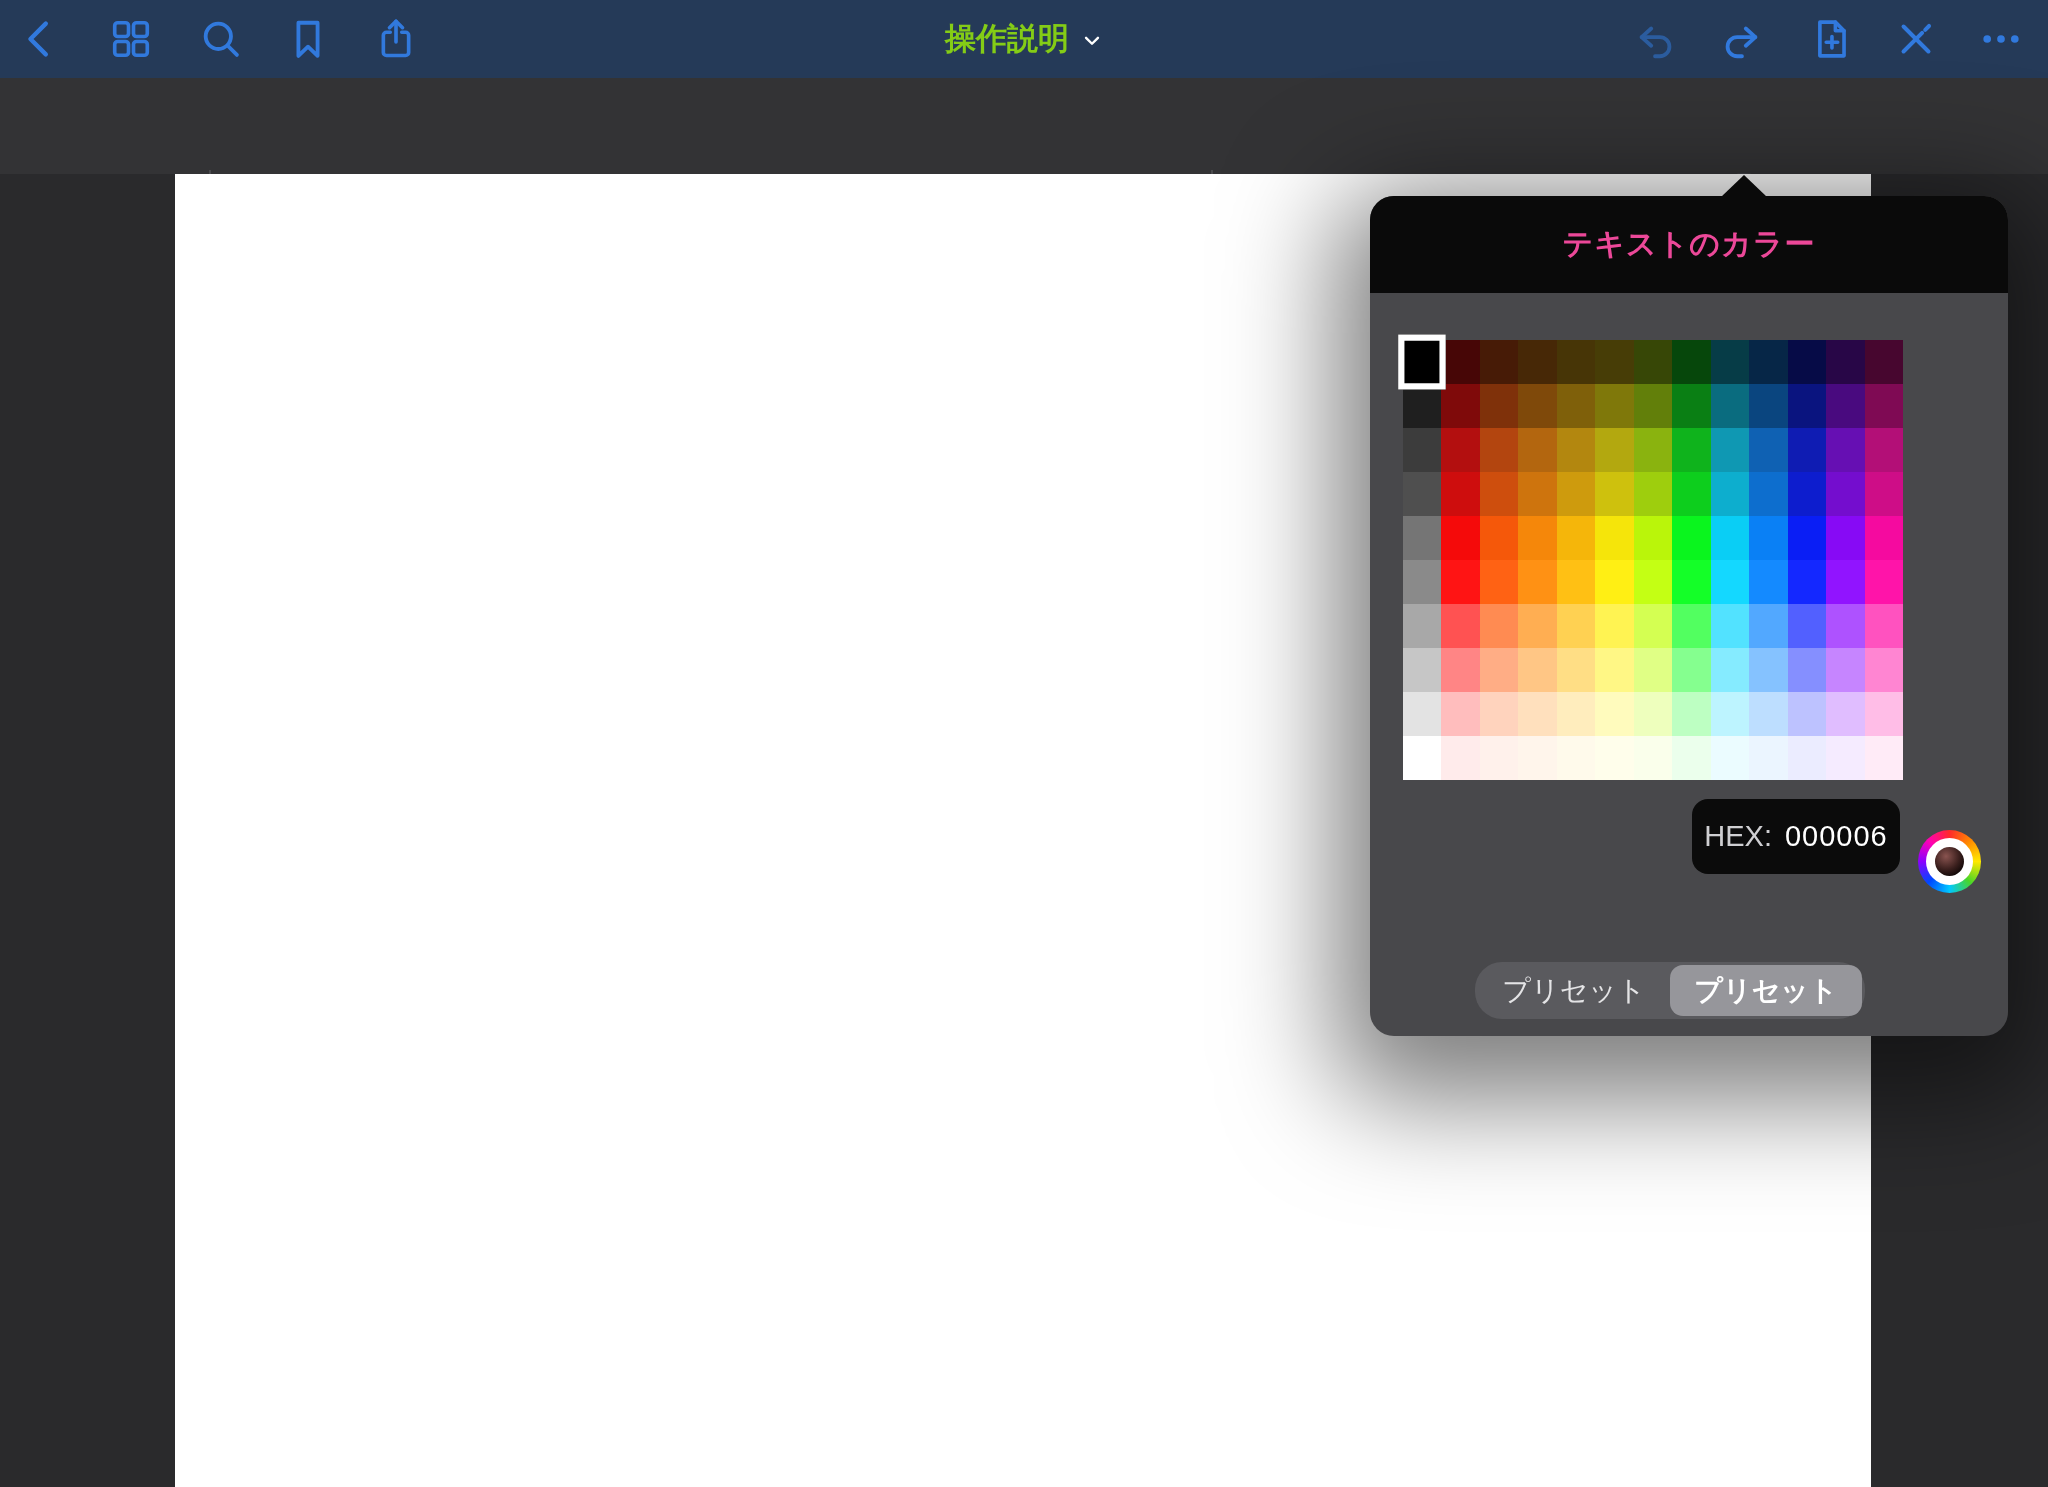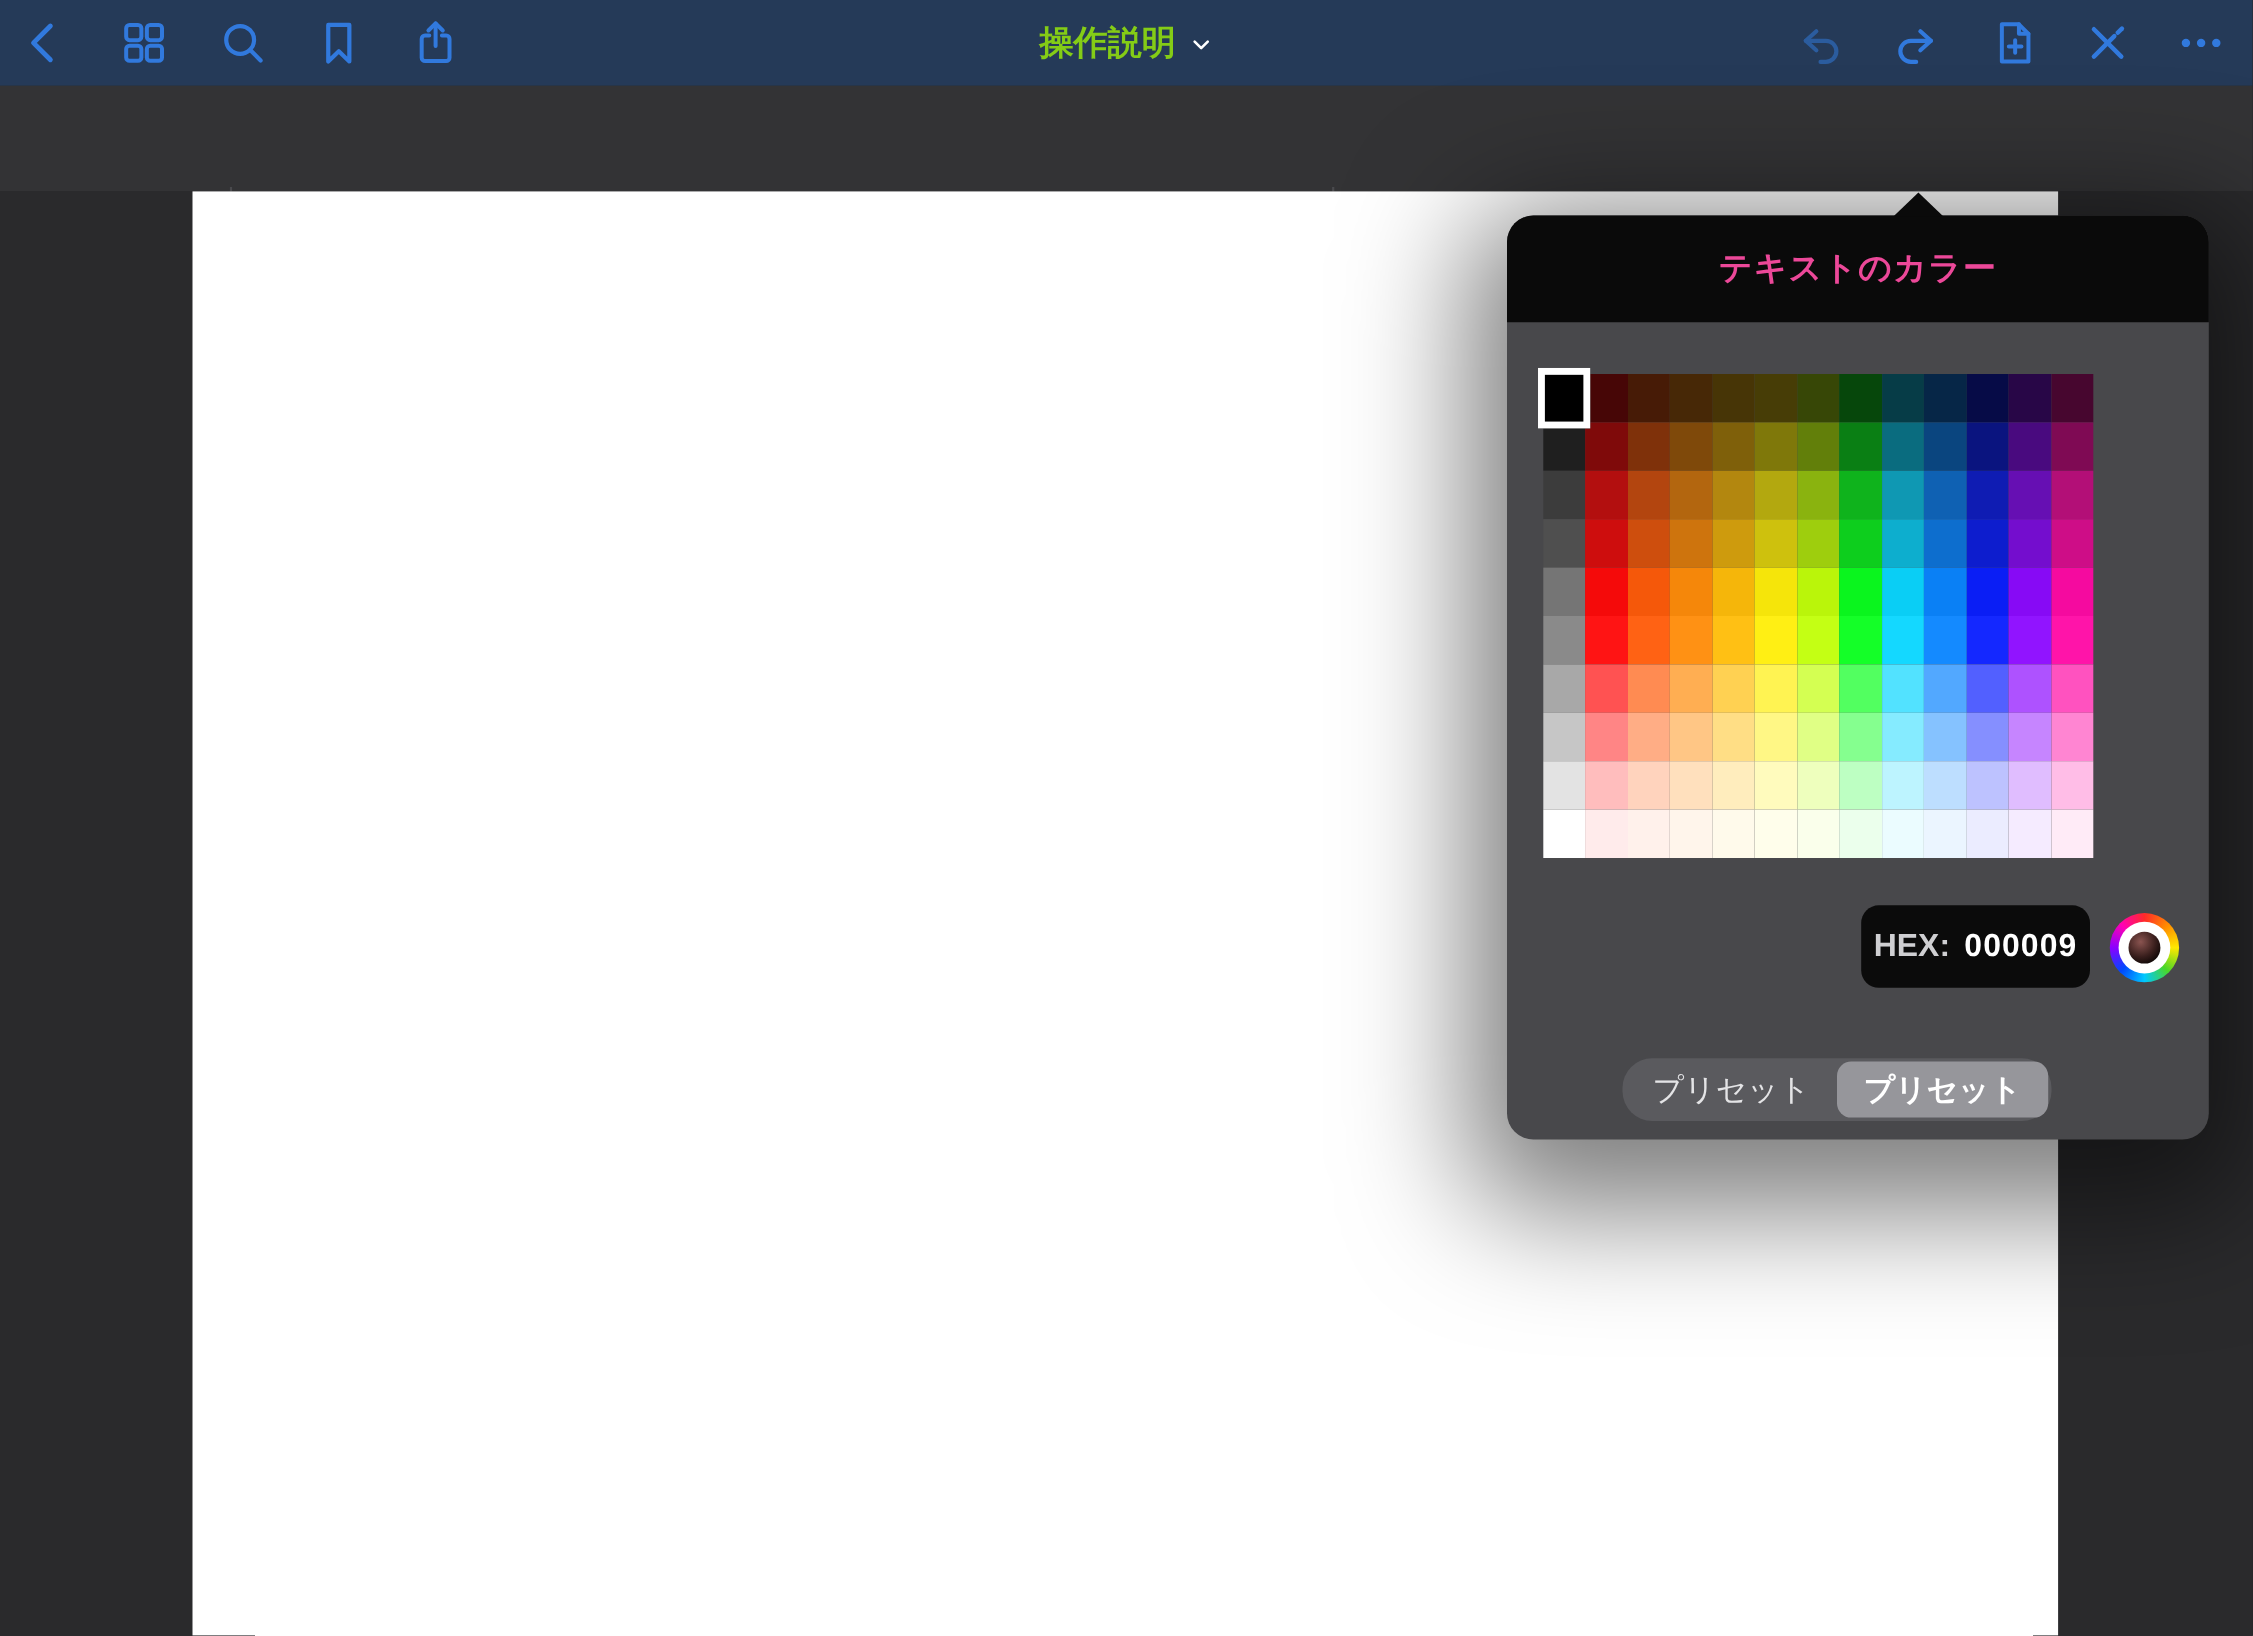--- a/index.html
+++ b/index.html
@@ -67,22 +67,22 @@
            border-left:23px solid transparent;border-right:23px solid transparent;
            border-bottom:22px solid #0a0a0a;}
   .popover-header{height:97px;background:#0a0a0a;border-radius:24px 24px 0 0;display:flex;
            align-items:center;justify-content:center;color:#ec4899;font-size:30px;
            font-weight:600;letter-spacing:1px;}
   .color-grid{position:absolute;left:33px;top:144px;width:500px;height:440px;display:grid;
            grid-template-columns:repeat(13,1fr);grid-template-rows:repeat(10,1fr);}
   .swatch{width:100%;height:100%;}
   .swatch.selected{border:5px solid #ffffff;transform:scale(1.25);position:relative;z-index:2;}
 
-  .hex-chip{position:absolute;left:322px;top:627px;width:208px;height:75px;background:#0b0b0b;
-           border-radius:16px;display:flex;align-items:center;justify-content:center;gap:13px;font-weight:bold;}
+  .hex-chip{position:absolute;left:322px;top:603px;width:208px;height:75px;background:#0b0b0b;
+           border-radius:16px;display:flex;align-items:center;justify-content:center;gap:13px;}
   .hex-label{color:#cfcfd2;font-size:29px;}
   .hex-value{color:#ffffff;font-size:29px;letter-spacing:1px;}
 
   .wheel{position:absolute;left:548px;top:634px;width:63px;height:63px;border-radius:50%;border:0;padding:0;
          background:conic-gradient(from 0deg,#ff2a2a,#ff8a00,#ffe800,#49d628,#00c8ff,#0048ff,#8a00ff,#ff00b4,#ff2a2a);}
   .wheel::before{content:'';position:absolute;inset:8px;border-radius:50%;background:#ffffff;}
   .wheel::after{content:'';position:absolute;inset:17px;border-radius:50%;
          background:radial-gradient(circle at 38% 32%,#8a5450 0%,#3a1f1d 50%,#0e0706 80%);}
 
   .segmented{position:absolute;left:105px;top:766px;width:390px;height:57px;background:#5a5a5e;
@@ -448,21 +448,21 @@
         <div class="swatch" style="background: rgb(235, 255, 236);"></div>
         <div class="swatch" style="background: rgb(235, 252, 255);"></div>
         <div class="swatch" style="background: rgb(235, 245, 255);"></div>
         <div class="swatch" style="background: rgb(235, 236, 255);"></div>
         <div class="swatch" style="background: rgb(245, 235, 255);"></div>
         <div class="swatch" style="background: rgb(255, 235, 247);"></div>
       </div>
 
     <div class="hex-chip">
       <span class="hex-label">HEX:</span>
-      <span class="hex-value">000009</span>
+      <span class="hex-value">000006</span>
     </div>
 
     <button class="wheel"></button>
 
     <div class="segmented">
       <button class="segment">プリセット</button>
       <button class="segment selected">プリセット</button>
     </div>
   </div>
 

